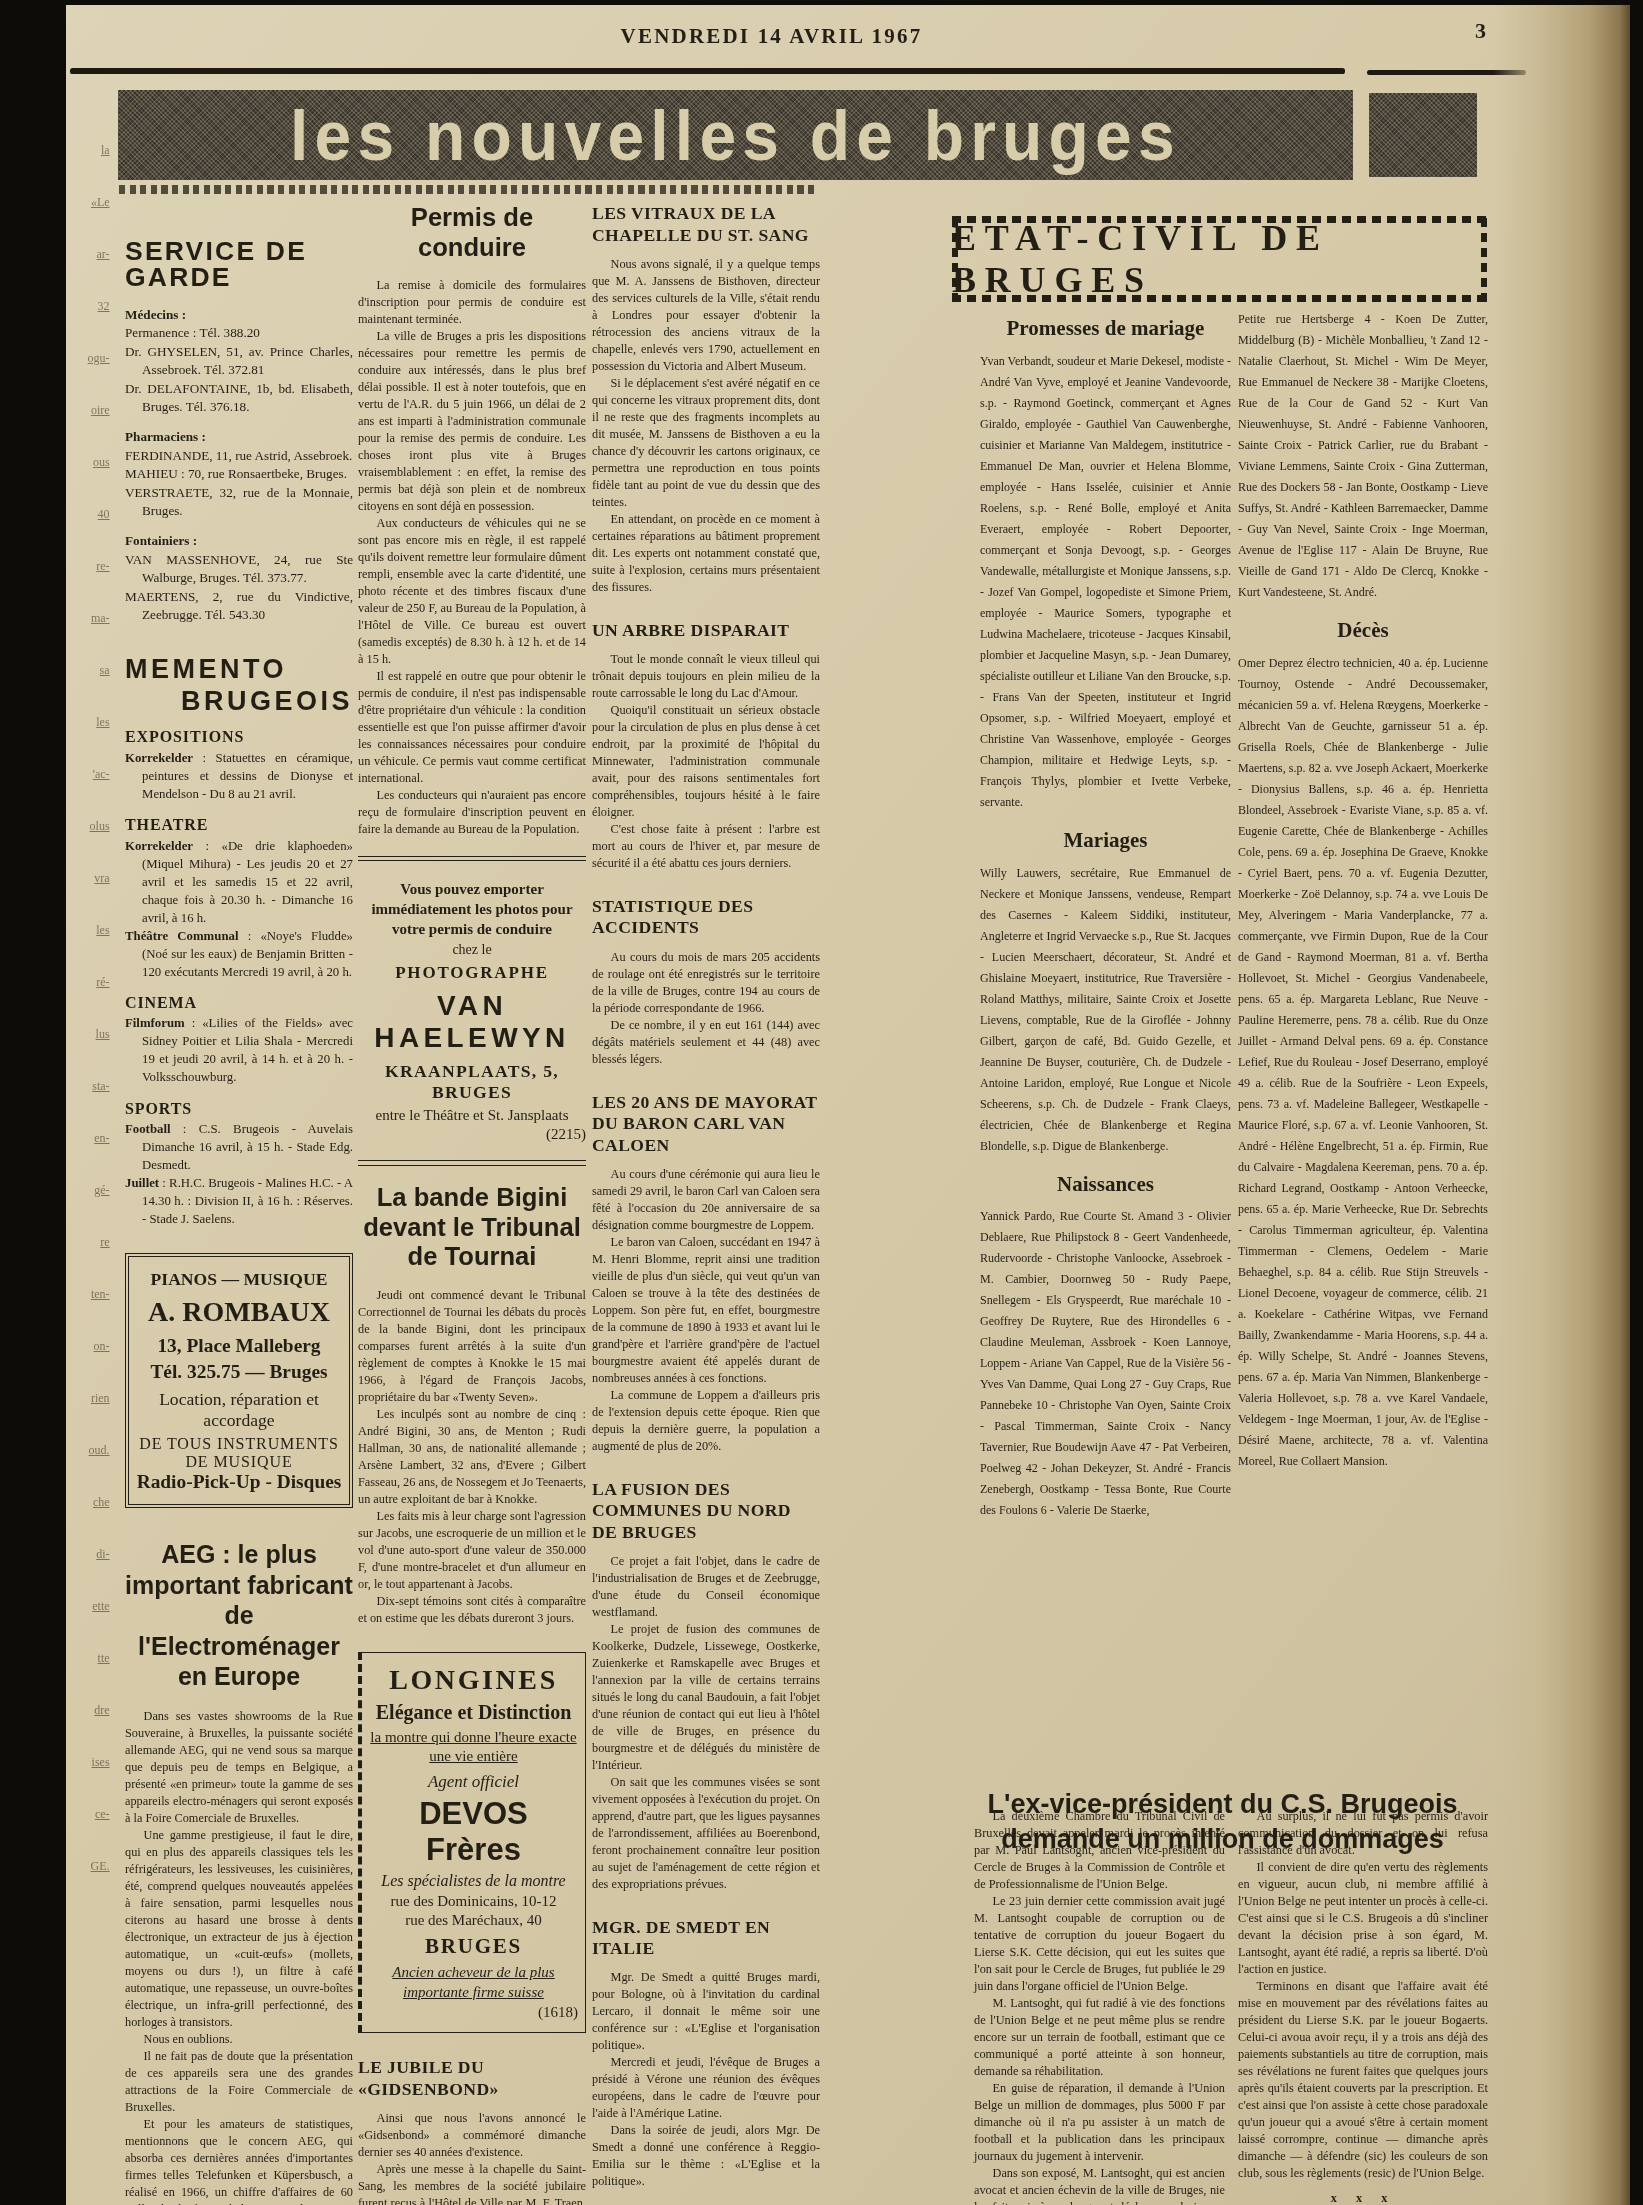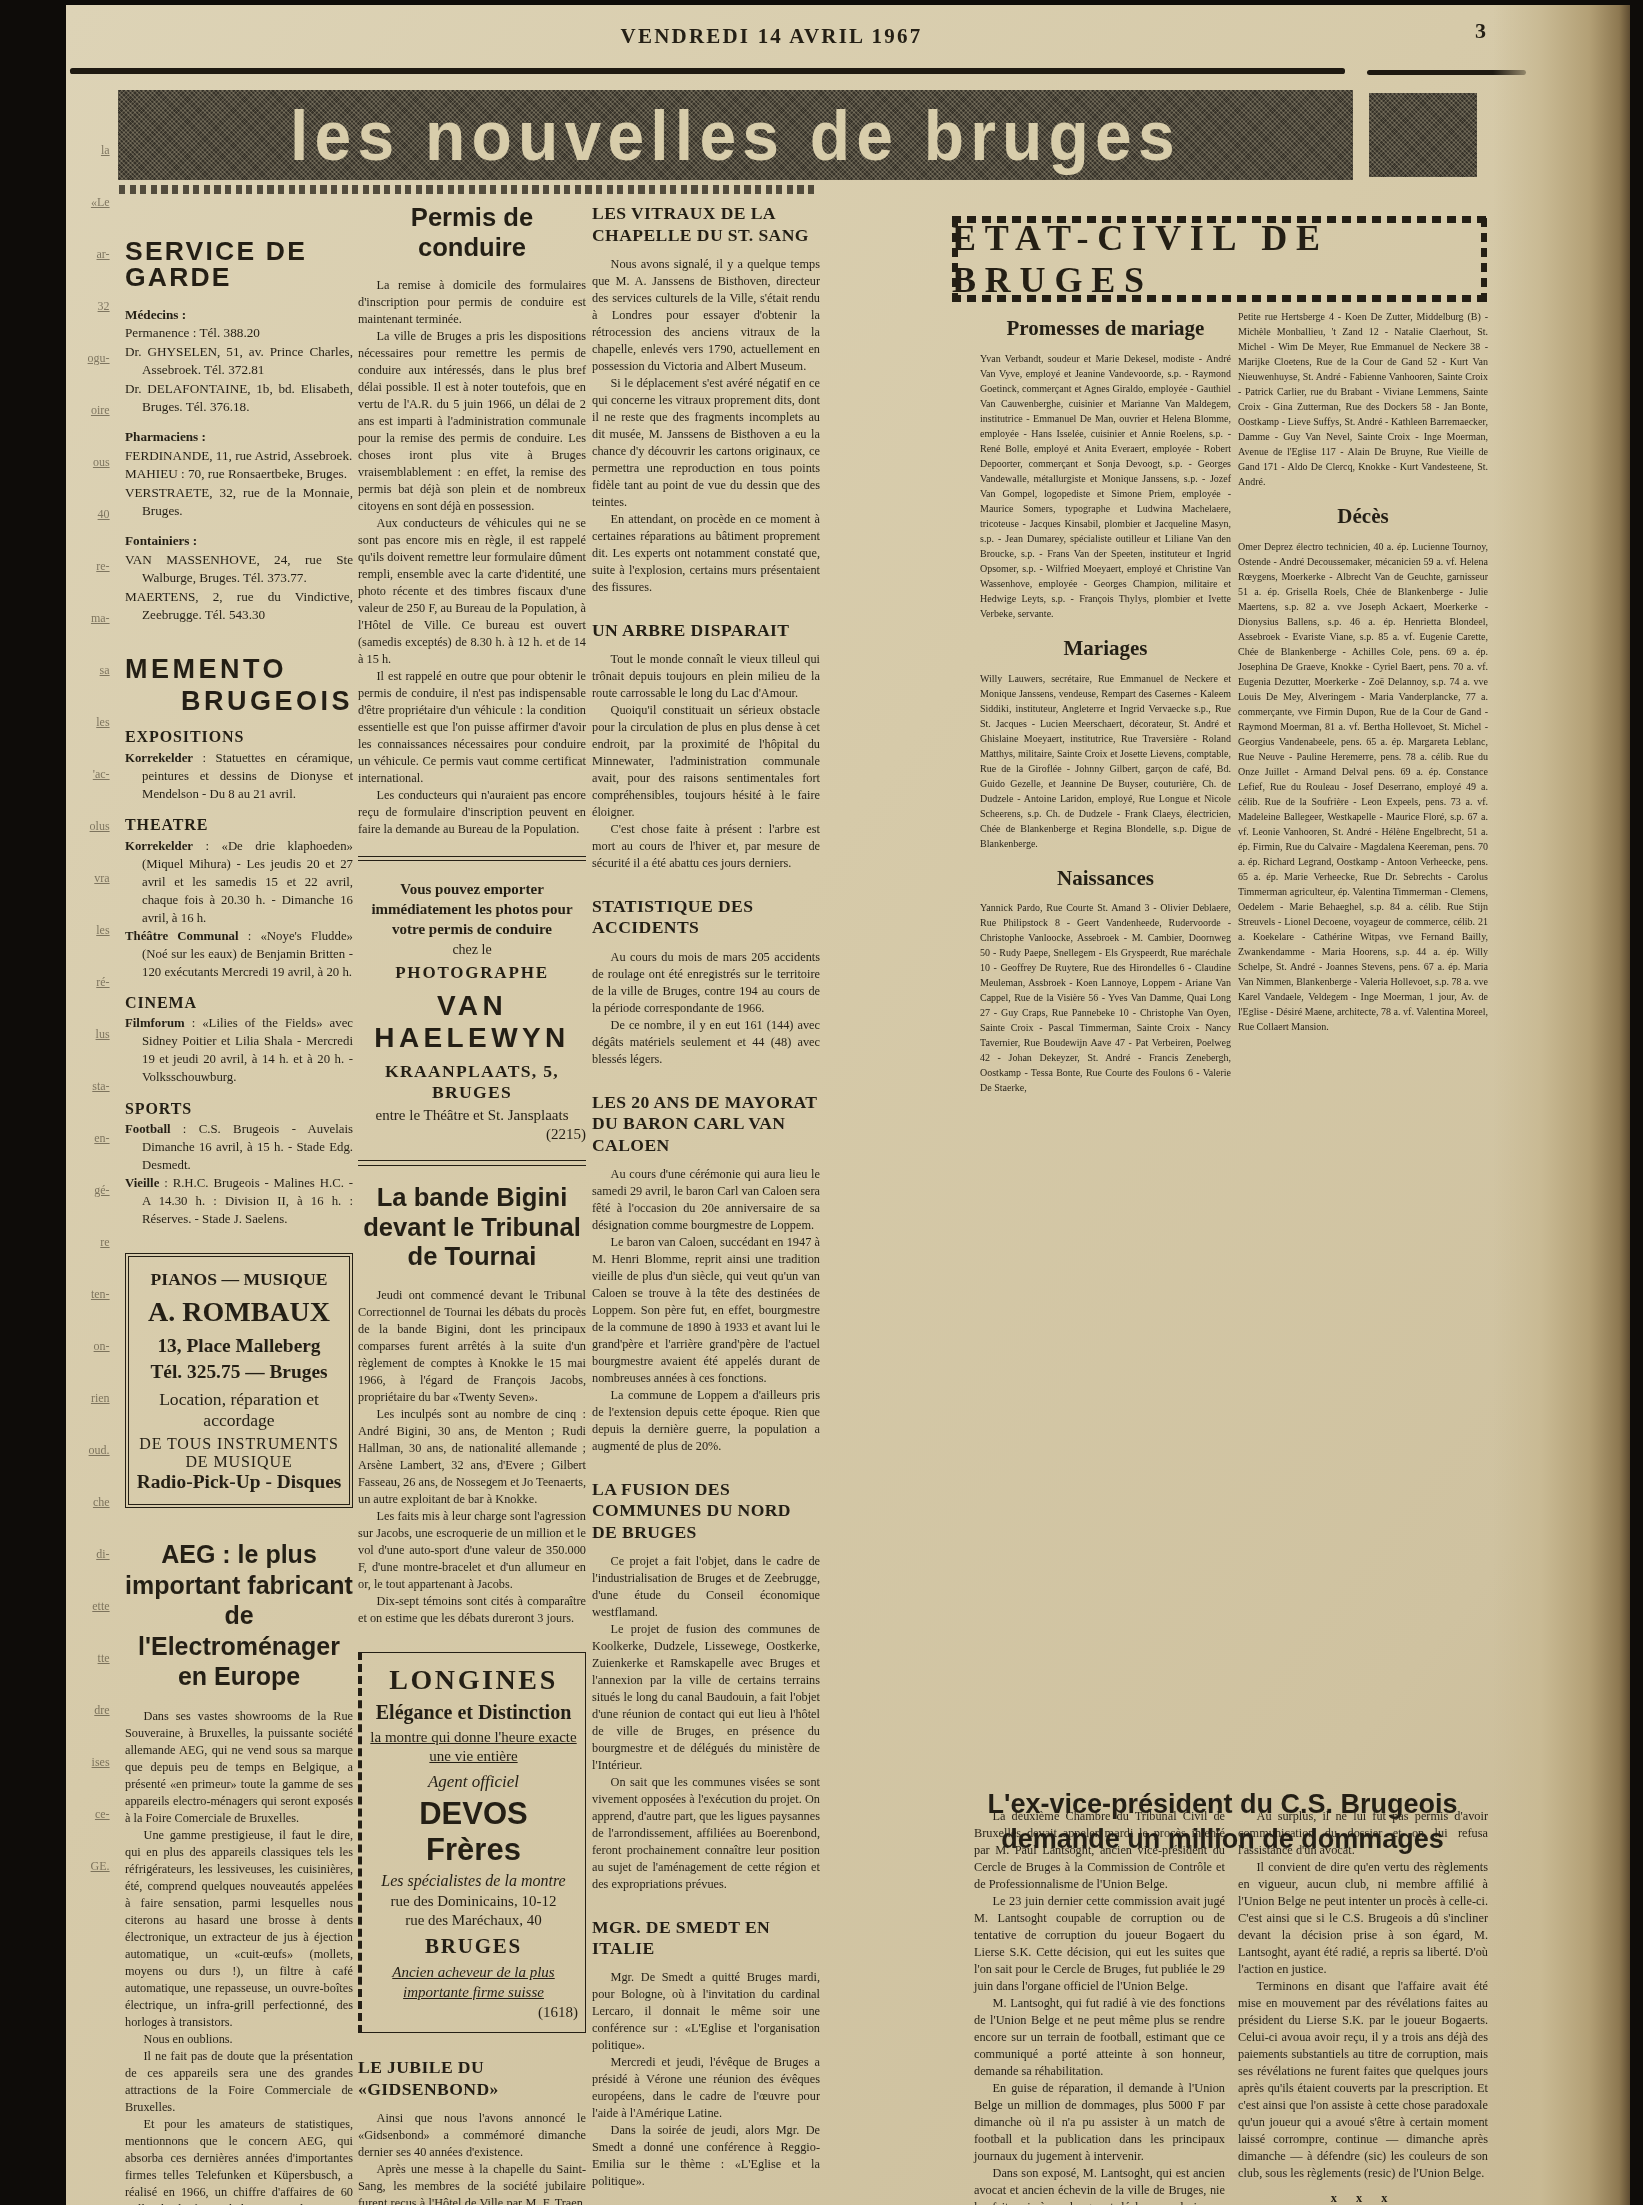--- a/index.html
+++ b/index.html
@@ -31,21 +31,21 @@
   .col{position:absolute;}
   .c1{left:59px;top:221px;width:228px;}
   .c2{left:292px;top:198px;width:228px;}
   .c3{left:526px;top:198px;width:228px;}
   .c4{left:914px;top:311px;width:251px;}
   .c5{left:1172px;top:304px;width:250px;}
   .c6l{left:908px;top:1803px;width:251px;}
   .c6r{left:1172px;top:1803px;width:250px;}
   .body-t{font-size:12.3px;line-height:17px;text-align:justify;}
   .body-t p{margin:0;text-indent:18.5px;}
-  .ec-t{font-size:10px;line-height:15px;text-align:justify;}
+  .ec-t{font-size:12px;line-height:21px;text-align:justify;}
   .svc{font-size:13.2px;line-height:18.5px;text-align:justify;}
   .hang{padding-left:17px;text-indent:-17px;margin:0;text-align:justify;}
   .svc-label{font-weight:700;margin-top:11.5px;}
   .sdg-title{font:700 26.5px/1 "Liberation Sans",sans-serif;letter-spacing:2.2px;margin:11.5px 0 15px 0;}
   .mem-t1{font:700 27px/1 "Liberation Sans",sans-serif;letter-spacing:3.5px;margin-top:31px;}
   .mem-t2{font:700 27px/1 "Liberation Sans",sans-serif;letter-spacing:3.5px;text-align:right;margin:5.3px 0 13.2px 0;}
   .mem-head{font:700 16px "Liberation Serif",serif;letter-spacing:0.9px;margin:13.2px 0 2.6px 0;}
   .mem-e p{margin:0;padding-left:17px;text-indent:-17px;text-align:justify;font-size:12.8px;line-height:18px;}
   .mem-e b{font-weight:700;}
   .boxed{border:1.8px solid #241f15;outline:1.3px solid #241f15;outline-offset:2.2px;
@@ -179,21 +179,21 @@
             <p class=""><b>Korrekelder</b> : «De drie klaphoeden» (Miquel Mihura) - Les jeudis 20 et 27 avril et les samedis 15 et 22 avril, chaque fois à 20.30 h. - Dimanche 16 avril, à 16 h.</p>
             <p class=""><b>Théâtre Communal</b> : «Noye's Fludde» (Noé sur les eaux) de Benjamin Britten - 120 exécutants Mercredi 19 avril, à 20 h.</p>
           </div>
         <div class="mem-head">CINEMA</div>
         <div class="mem-e">
             <p class=""><b>Filmforum</b> : «Lilies of the Fields» avec Sidney Poitier et Lilia Shala - Mercredi 19 et jeudi 20 avril, à 14 h. et à 20 h. - Volksschouwburg.</p>
           </div>
         <div class="mem-head">SPORTS</div>
         <div class="mem-e">
             <p class=""><b>Football</b> : C.S. Brugeois - Auvelais Dimanche 16 avril, à 15 h. - Stade Edg. Desmedt.</p>
-            <p class=""><b>Vieille</b> : R.H.C. Brugeois - Malines H.C. - A 14.30 h. : Division II, à 16 h. : Réserves. - Stade J. Saelens.</p>
+            <p class=""><b>Juillet</b> : R.H.C. Brugeois - Malines H.C. - A 14.30 h. : Division II, à 16 h. : Réserves. - Stade J. Saelens.</p>
           </div>
       </div>
 
       <div class="boxed">
         <div class="r-l1">PIANOS — MUSIQUE</div>
         <div class="r-l2">A. ROMBAUX</div>
         <div class="r-l3">13, Place Malleberg</div>
         <div class="r-l4">Tél. 325.75 — Bruges</div>
         <div class="r-l5">Location, réparation et accordage</div>
         <div class="r-l6">DE TOUS INSTRUMENTS DE MUSIQUE</div>

